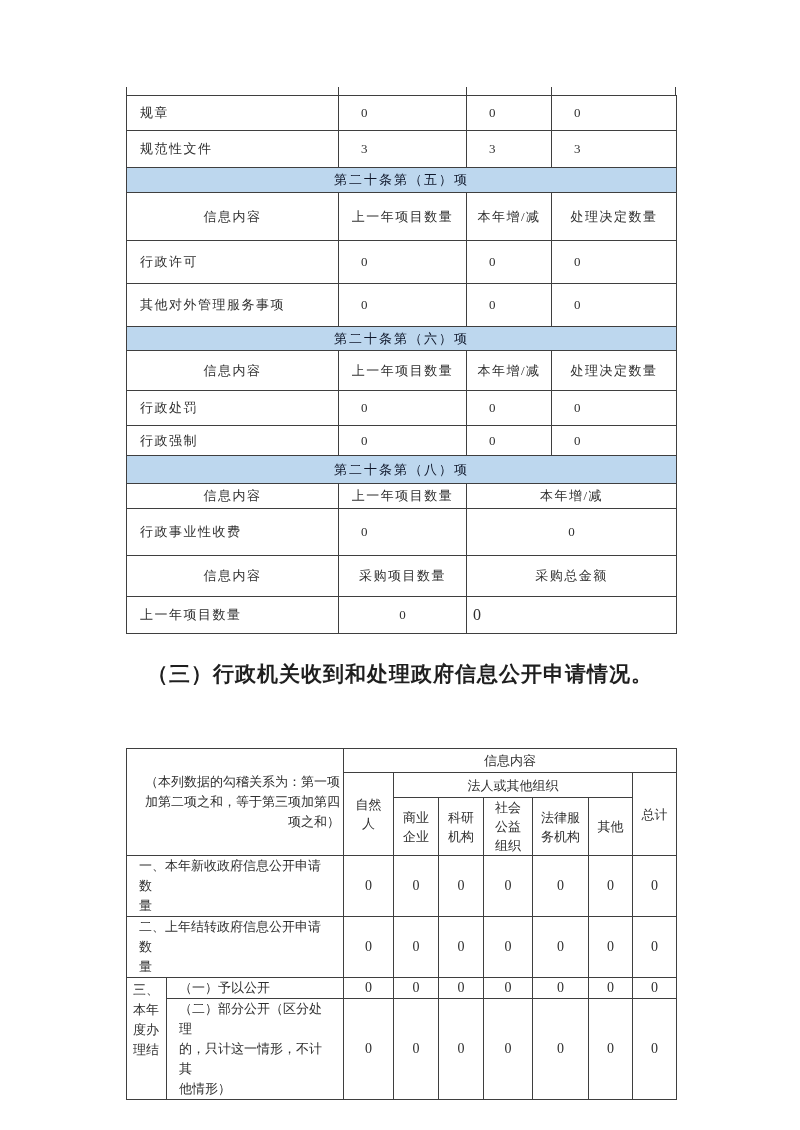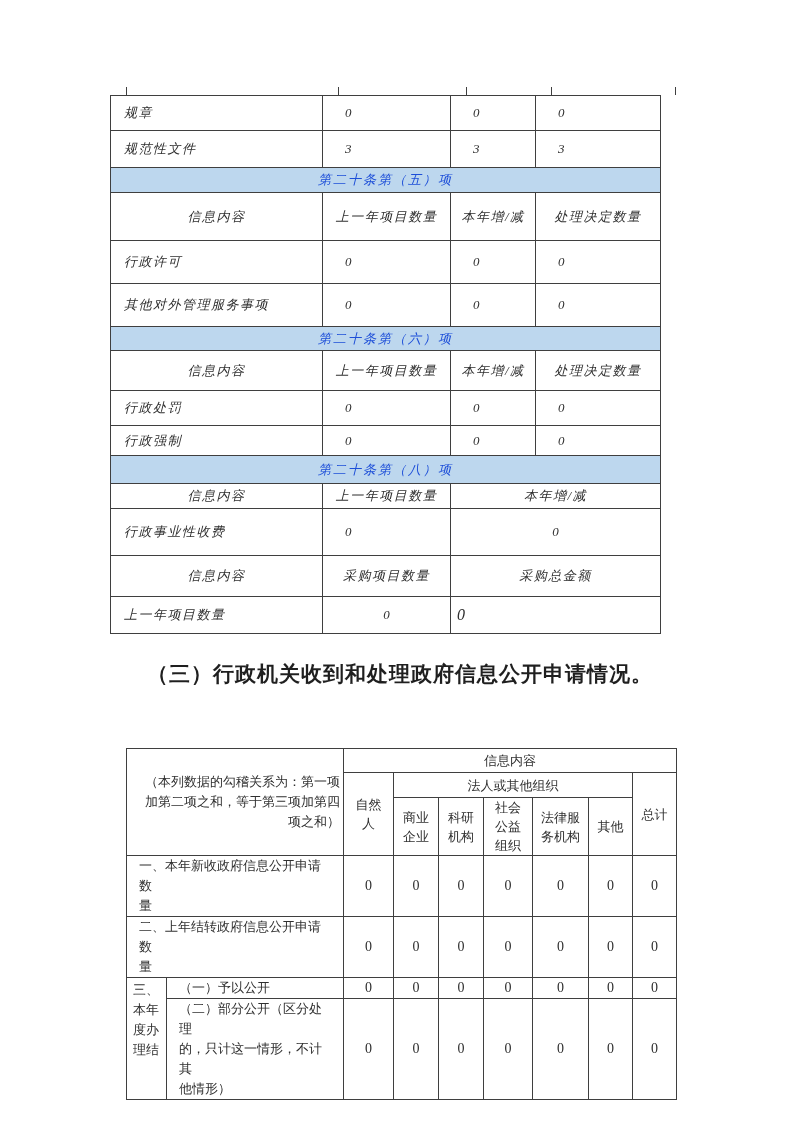--- a/index.html
+++ b/index.html
@@ -9,27 +9,27 @@
     background: #ffffff;
     font-family: "Liberation Serif", "DejaVu Serif", serif;
     color: #2f2f2f;
     position: relative;
   }
   .page { position: absolute; inset: 0; background: #ffffff; overflow: hidden; }
 
   table { border-collapse: collapse; table-layout: fixed; position: absolute; }
   td { border: 1px solid #3f3f3f; font-size: 13px; vertical-align: middle; padding: 0; overflow: hidden; }
 
-  #t1 { left: 110px; top: 95px; width: 550px; font-style: italic; }
+  #t1 { left: 126px; top: 95px; width: 550px; }
   #t2 { left: 126px; top: 748px; width: 550px; }
 
   
   .lab  { padding-left: 13px; letter-spacing: 1.5px; }
   .hc   { text-align: center; letter-spacing: 1.5px; }
-  .band { background: #bdd7ee; text-align: center; letter-spacing: 2px; color: #1d4ed8; }
+  .band { background: #bdd7ee; text-align: center; letter-spacing: 2px; color: #0f172a; }
   .vL   { padding-left: 22px; }
   .vC   { text-align: center; }
   .vBig { font-size: 16px; padding-left: 6px; }
 
   
   .pre  { white-space: pre-line; }
   .note { text-align: right; line-height: 20px; padding: 0 3px; letter-spacing: 0; }
   .hc2  { text-align: center; line-height: 19px; letter-spacing: 0; }
   .lab2 { padding-left: 12px; padding-right: 12px; line-height: 20px; letter-spacing: 0; }
   .glab { vertical-align: top; padding-top: 2px; padding-left: 6px; line-height: 20px; letter-spacing: 0; }

